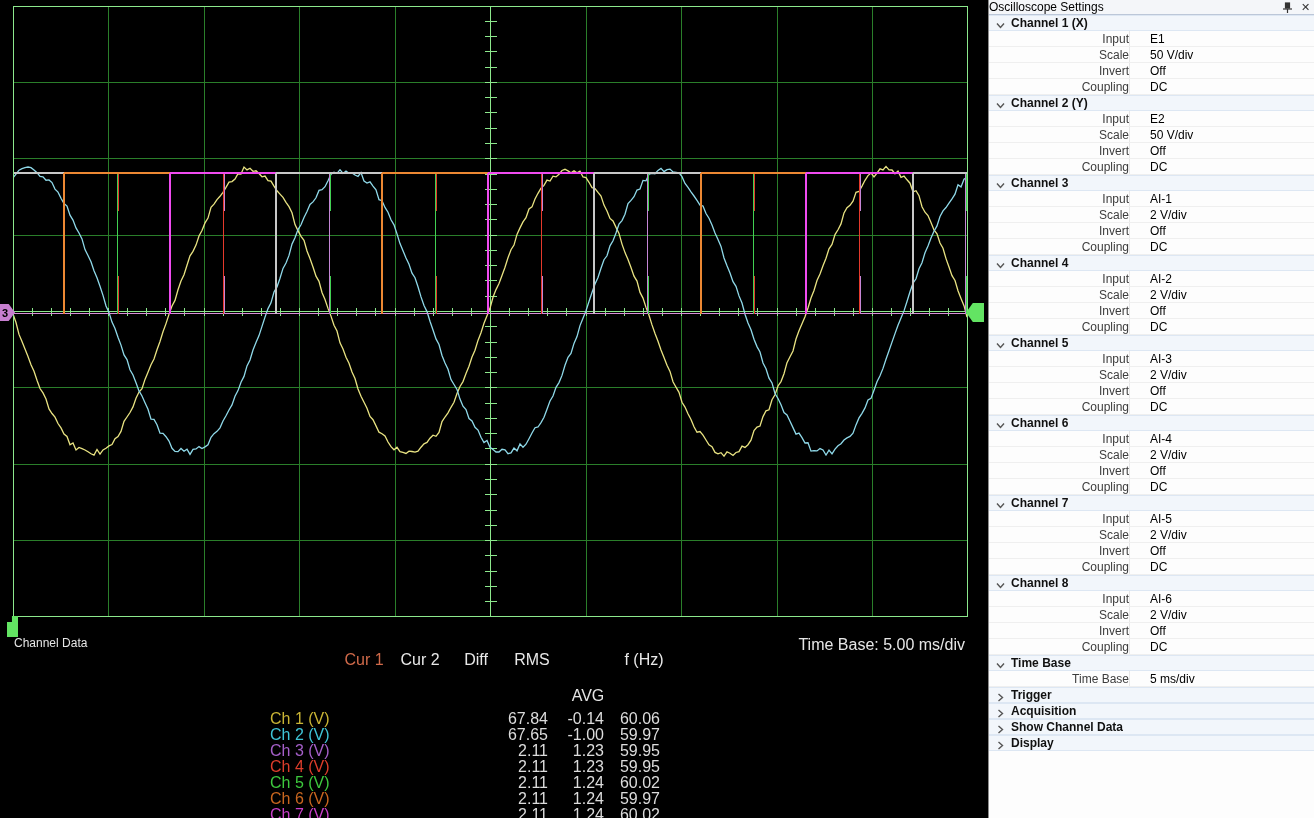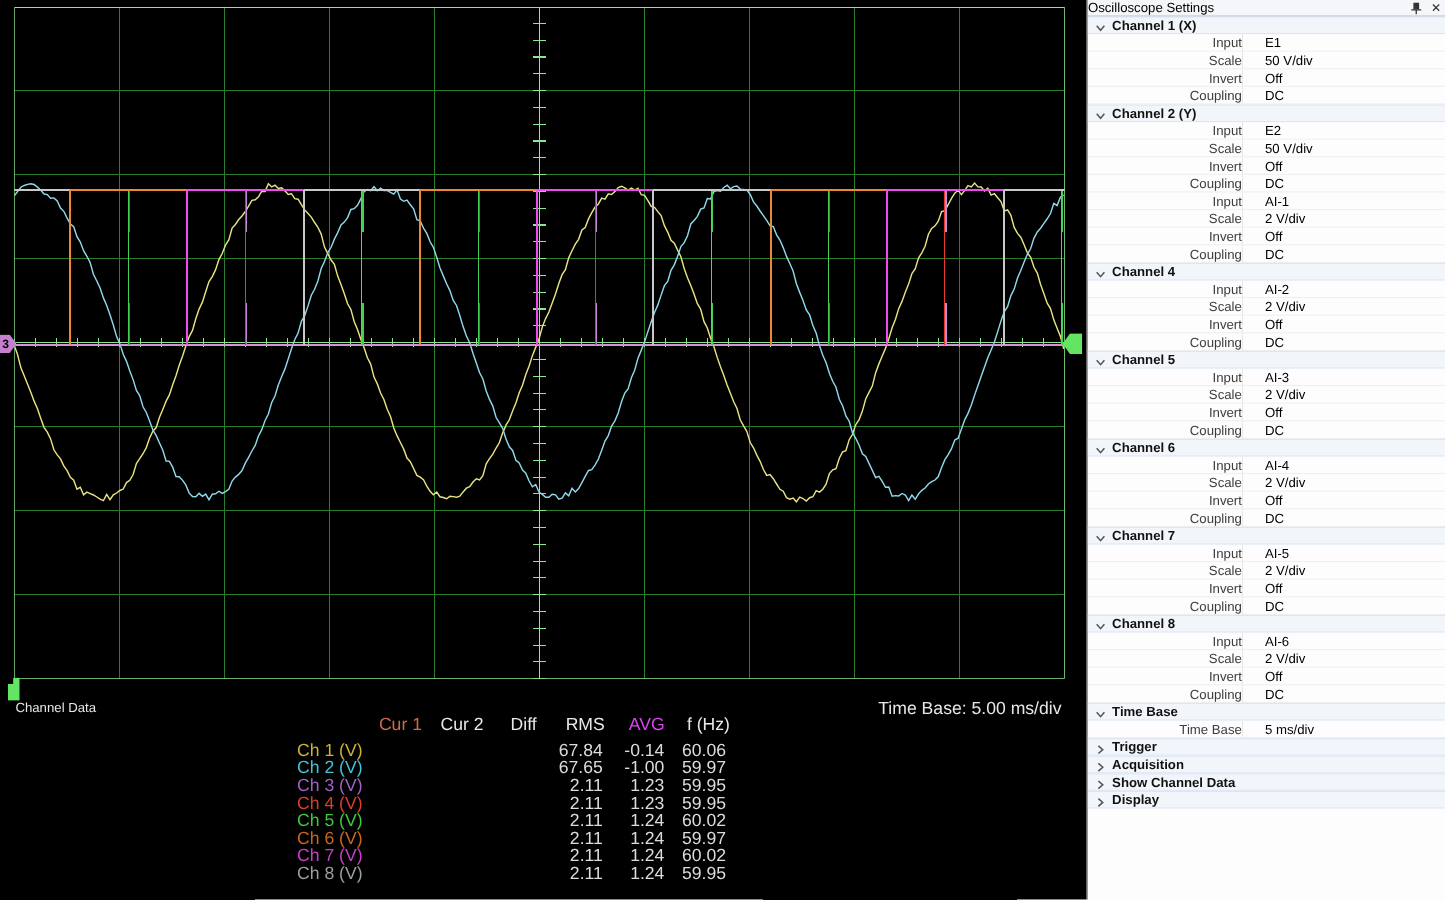--- a/index.html
+++ b/index.html
@@ -218,21 +218,21 @@
     <div id="right-tag" class="edge-tag"></div>
     <div id="bottom-marker"></div>
     <div id="channel-data-label">Channel Data</div>
     <div id="time-base-label">Time Base: 5.00 ms/div</div>
     <div id="meas-table">
         <span class="hcell"></span>
         <span class="hcell" style="color: rgb(208, 106, 74);">Cur 1</span>
         <span class="hcell" style="color: rgb(232, 232, 232);">Cur 2</span>
         <span class="hcell" style="color: rgb(232, 232, 232);">Diff</span>
         <span class="hcell" style="color: rgb(232, 232, 232);">RMS</span>
-        <span class="hcell" style="color: #d946ef;">AVG</span>
+        <span class="hcell" style="color: #e5e5e5; margin-top: 36px;">AVG</span>
         <span class="hcell" style="color: rgb(232, 232, 232);">f (Hz)</span>
         <span class="lcell" style="color: rgb(201, 180, 53);">Ch 1 (V)</span>
         <span class="vcell"></span>
         <span class="vcell"></span>
         <span class="vcell"></span>
         <span class="vcell">67.84</span>
         <span class="vcell">-0.14</span>
         <span class="vcell">60.06</span>
         <span class="lcell" style="color: rgb(63, 196, 214);">Ch 2 (V)</span>
         <span class="vcell"></span>
@@ -344,20 +344,28 @@
           <span class="set-value">50 V/div</span>
         </div>
         <div class="set-row">
           <span class="set-label">Invert</span>
           <span class="set-value">Off</span>
         </div>
         <div class="set-row">
           <span class="set-label">Coupling</span>
           <span class="set-value">DC</span>
         </div>
+        <div class="sec-header">
+          <span class="sec-chev">
+            <svg width="9" height="9" viewBox="0 0 9 9">
+              <polyline points="1,2.5 4.5,6.5 8,2.5" fill="none" stroke="#555" stroke-width="1.4"></polyline>
+            </svg>
+          </span>
+          <span class="sec-title">Channel 3</span>
+        </div>
         <div class="set-row">
           <span class="set-label">Input</span>
           <span class="set-value">AI-1</span>
         </div>
         <div class="set-row">
           <span class="set-label">Scale</span>
           <span class="set-value">2 V/div</span>
         </div>
         <div class="set-row">
           <span class="set-label">Invert</span>

